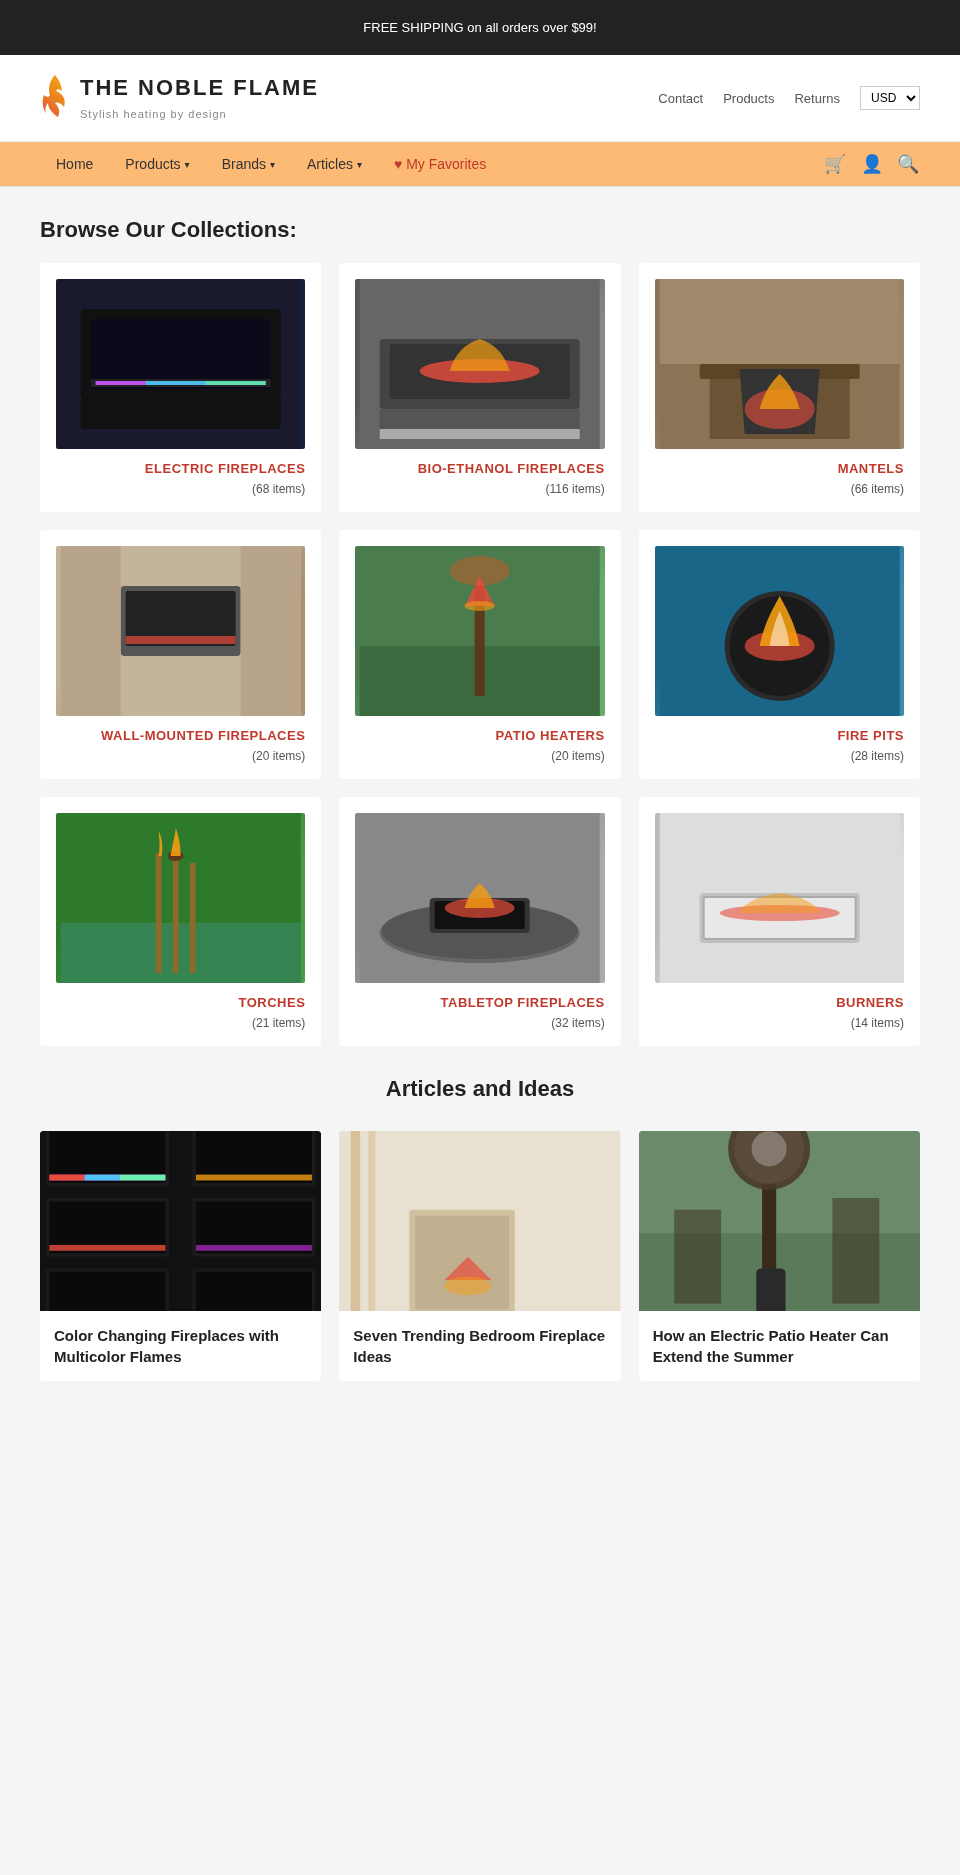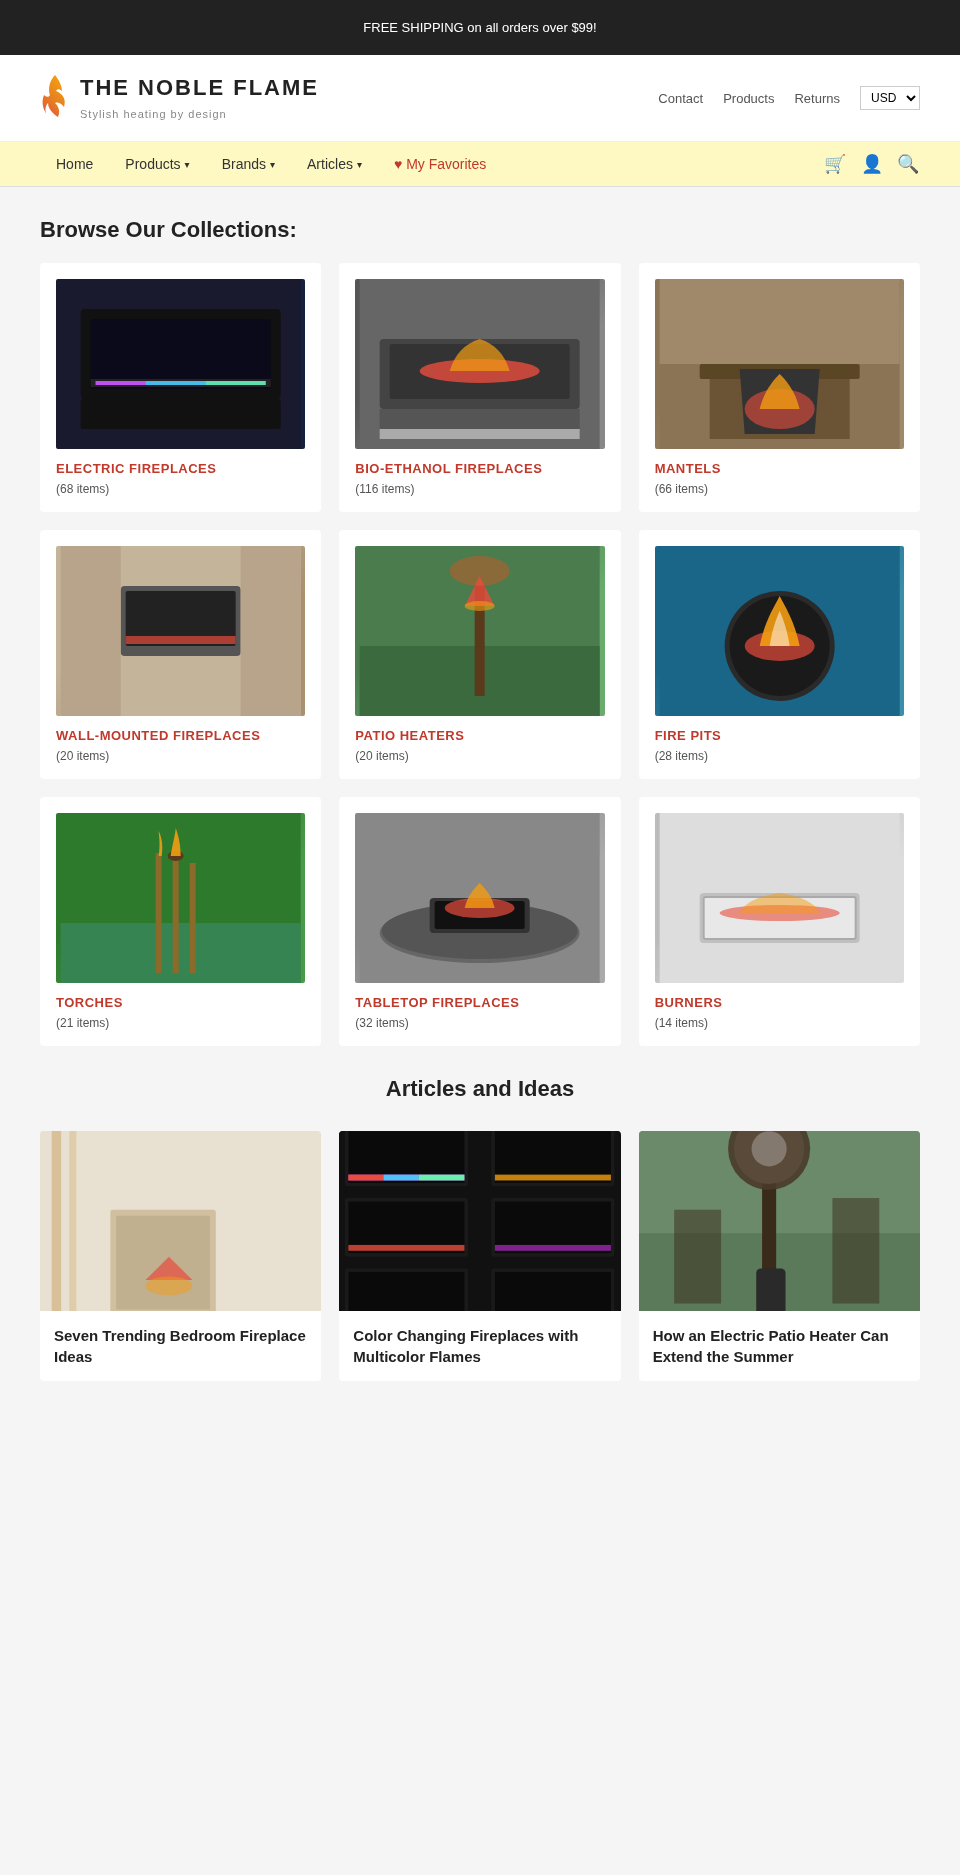--- a/index.html
+++ b/index.html
@@ -56,21 +56,21 @@
     .header-right a { color: #555; text-decoration: none; }
     .currency-select {
       border: 1px solid #ccc;
       padding: 3px 6px;
       font-size: 12px;
       background: #fff;
     }
 
     
     .nav {
-      background: #fef9c3;
+      background: #fdba74;
       border-bottom: 1px solid #ddd;
       padding: 0 40px;
       display: flex;
       align-items: center;
       justify-content: space-between;
     }
     .nav-left {
       display: flex;
       align-items: center;
       gap: 0;
@@ -115,21 +115,21 @@
       margin-bottom: 30px;
     }
 
     .collection-card {
       background: #fff;
       border-radius: 4px;
       overflow: hidden;
       padding: 16px;
       display: flex;
       flex-direction: column;
-      align-items: flex-start;
+      align-items: flex-end;
     }
 
     .collection-img {
       width: 100%;
       height: 170px;
       object-fit: cover;
       border-radius: 2px;
       background: #ccc;
       margin-bottom: 12px;
       display: flex;
@@ -420,37 +420,20 @@
         </div>
         <div class="collection-name">BURNERS</div>
         <div class="collection-count">(14 items)</div>
       </div>
     </div>
 
   <h2 class="articles-title">Articles and Ideas</h2>
 
   <div class="articles-grid" id="articles-grid">
   <div class="article-card">
-        <div class="article-img img-article2">
-          <svg viewBox="0 0 240 180" xmlns="http://www.w3.org/2000/svg">
-      <rect width="240" height="180" fill="#f5f0e8"></rect>
-      <rect x="0" y="0" width="240" height="180" fill="#e8e0d0"></rect>
-      <rect x="60" y="80" width="90" height="90" fill="#d0c0a0" rx="2"></rect>
-      <rect x="65" y="85" width="80" height="80" fill="#c0b090" rx="1"></rect>
-      <path d="M90 140 L110 120 L130 140 Z" fill="#e74c3c" opacity="0.7"></path>
-      <ellipse cx="110" cy="145" rx="20" ry="8" fill="#f39c12" opacity="0.5"></ellipse>
-      <rect x="10" y="0" width="8" height="180" fill="#c8a060" opacity="0.5"></rect>
-      <rect x="25" y="0" width="6" height="180" fill="#d4b070" opacity="0.4"></rect>
-    </svg>
-        </div>
-        <div class="article-body">
-          <div class="article-title">Seven Trending Bedroom Fireplace Ideas</div>
-        </div>
-      </div>
-      <div class="article-card">
         <div class="article-img img-article1">
           <svg viewBox="0 0 240 180" xmlns="http://www.w3.org/2000/svg">
       <rect width="240" height="180" fill="#111"></rect>
       <rect x="5" y="10" width="105" height="50" fill="#1a1a1a" rx="2"></rect>
       <rect x="8" y="13" width="99" height="44" fill="#0a0a0a"></rect>
       <rect x="8" y="50" width="99" height="5" fill="#e040fb" opacity="0.8"></rect>
       <rect x="8" y="50" width="30" height="5" fill="#e74c3c"></rect>
       <rect x="38" y="50" width="30" height="5" fill="#4fc3f7"></rect>
       <rect x="68" y="50" width="39" height="5" fill="#69f0ae"></rect>
       <rect x="130" y="10" width="105" height="50" fill="#1a1a1a" rx="2"></rect>
@@ -468,20 +451,37 @@
       <rect x="130" y="130" width="105" height="50" fill="#1a1a1a" rx="2"></rect>
       <rect x="133" y="133" width="99" height="44" fill="#0a0a0a"></rect>
       <rect x="133" y="170" width="99" height="5" fill="#69f0ae" opacity="0.8"></rect>
     </svg>
         </div>
         <div class="article-body">
           <div class="article-title">Color Changing Fireplaces with Multicolor Flames</div>
         </div>
       </div>
       <div class="article-card">
+        <div class="article-img img-article2">
+          <svg viewBox="0 0 240 180" xmlns="http://www.w3.org/2000/svg">
+      <rect width="240" height="180" fill="#f5f0e8"></rect>
+      <rect x="0" y="0" width="240" height="180" fill="#e8e0d0"></rect>
+      <rect x="60" y="80" width="90" height="90" fill="#d0c0a0" rx="2"></rect>
+      <rect x="65" y="85" width="80" height="80" fill="#c0b090" rx="1"></rect>
+      <path d="M90 140 L110 120 L130 140 Z" fill="#e74c3c" opacity="0.7"></path>
+      <ellipse cx="110" cy="145" rx="20" ry="8" fill="#f39c12" opacity="0.5"></ellipse>
+      <rect x="10" y="0" width="8" height="180" fill="#c8a060" opacity="0.5"></rect>
+      <rect x="25" y="0" width="6" height="180" fill="#d4b070" opacity="0.4"></rect>
+    </svg>
+        </div>
+        <div class="article-body">
+          <div class="article-title">Seven Trending Bedroom Fireplace Ideas</div>
+        </div>
+      </div>
+      <div class="article-card">
         <div class="article-img img-article3">
           <svg viewBox="0 0 240 180" xmlns="http://www.w3.org/2000/svg">
       <rect width="240" height="180" fill="#6a8a6a"></rect>
       <rect x="0" y="100" width="240" height="80" fill="#5a7a5a"></rect>
       <rect x="105" y="30" width="12" height="140" fill="#3a2a1a"></rect>
       <circle cx="111" cy="28" r="35" fill="#4a3a2a" opacity="0.9"></circle>
       <circle cx="111" cy="28" r="30" fill="#5a4a3a"></circle>
       <rect x="100" y="130" width="25" height="40" fill="#2a2a2a" rx="4"></rect>
       <circle cx="111" cy="28" r="15" fill="#e8e8e8" opacity="0.3"></circle>
       <rect x="30" y="80" width="40" height="80" fill="#3a2a1a" opacity="0.5"></rect>

